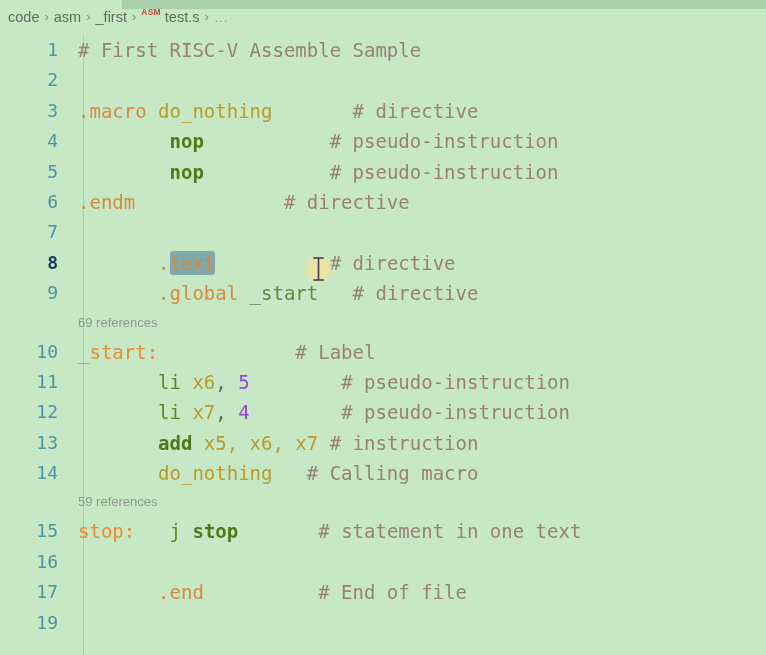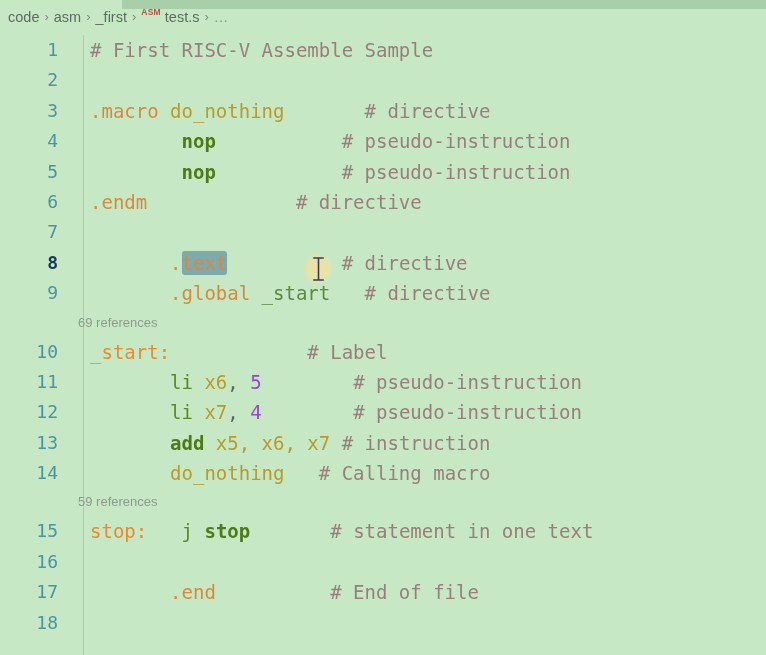--- a/index.html
+++ b/index.html
@@ -53,21 +53,21 @@
   }
   .row.lens{height:28px;line-height:28px;}
   .gutter{
     position:absolute;left:0;top:0;width:58px;
     text-align:right;
     color:#4c93a4;font-size:18px;
     font-family:"DejaVu Sans Mono", monospace;
   }
   .gutter.active{color:#17385e;font-weight:bold;}
   .code{
-    position:absolute;left:90px;top:0;
+    position:absolute;left:78px;top:0;
     white-space:pre;
   }
   .lenstext{
     position:absolute;left:78px;top:0;
     color:#8f9a8f;font-size:13px;
     font-family:"Liberation Sans", sans-serif;
   }
 
   
   .indent-guide{
@@ -144,21 +144,21 @@
         <div class="row lens"><div class="lenstext">69 references</div></div>
         <div class="row"><div class="gutter">10</div><div class="code"><span class="t-label">_start:</span><span class="t-plain">            </span><span class="t-comment"># Label</span></div></div>
         <div class="row"><div class="gutter">11</div><div class="code"><span class="t-plain">       </span><span class="t-kw">li</span><span class="t-plain"> </span><span class="t-reg">x6</span><span class="t-plain">, </span><span class="t-num">5</span><span class="t-plain">        </span><span class="t-comment"># pseudo-instruction</span></div></div>
         <div class="row"><div class="gutter">12</div><div class="code"><span class="t-plain">       </span><span class="t-kw">li</span><span class="t-plain"> </span><span class="t-reg">x7</span><span class="t-plain">, </span><span class="t-num">4</span><span class="t-plain">        </span><span class="t-comment"># pseudo-instruction</span></div></div>
         <div class="row"><div class="gutter">13</div><div class="code"><span class="t-plain">       </span><span class="t-keyword">add</span><span class="t-plain"> </span><span class="t-reg">x5, x6, x7</span><span class="t-plain"> </span><span class="t-comment"># instruction</span></div></div>
         <div class="row"><div class="gutter">14</div><div class="code"><span class="t-plain">       </span><span class="t-name">do_nothing</span><span class="t-plain">   </span><span class="t-comment"># Calling macro</span></div></div>
         <div class="row lens"><div class="lenstext">59 references</div></div>
         <div class="row"><div class="gutter">15</div><div class="code"><span class="t-label">stop:</span><span class="t-plain">   </span><span class="t-kw">j</span><span class="t-plain"> </span><span class="t-keyword">stop</span><span class="t-plain">       </span><span class="t-comment"># statement in one text</span></div></div>
         <div class="row"><div class="gutter">16</div><div class="code"></div></div>
         <div class="row"><div class="gutter">17</div><div class="code"><span class="t-plain">       </span><span class="t-directive">.end</span><span class="t-plain">          </span><span class="t-comment"># End of file</span></div></div>
-        <div class="row"><div class="gutter">18</div><div class="code"></div></div>
+        <div class="row"><div class="gutter">19</div><div class="code"></div></div>
       </div>
   </div>
 
   <div class="cursor-glow"></div>
   <div class="ibeam">
     <svg width="11" height="24" viewBox="0 0 11 24">
       <path d="M1 1 H10 M5.5 1 V23 M1 23 H10" stroke="#3b3a5c" stroke-width="1.6" fill="none" stroke-linecap="square"></path>
     </svg>
   </div>
 

